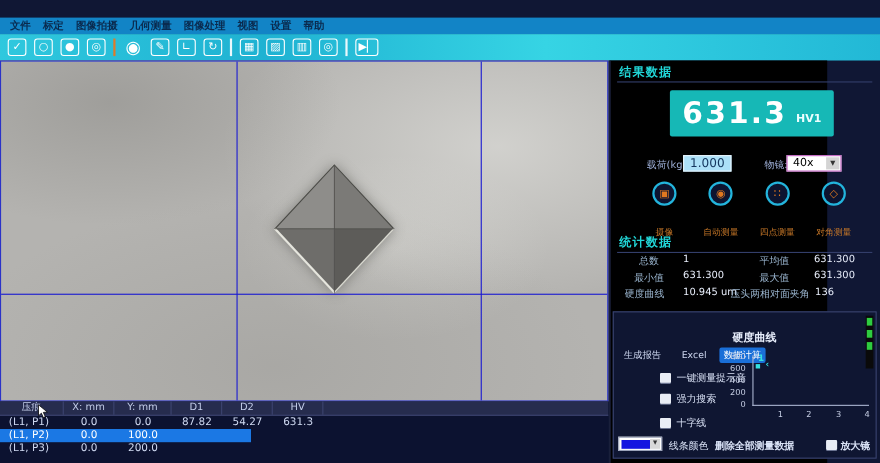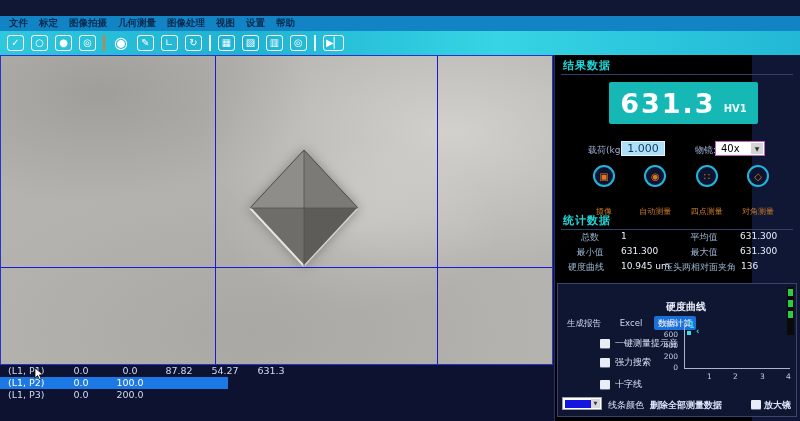--- a/index.html
+++ b/index.html
@@ -249,20 +249,29 @@
         <span class="vthumb" style="top:13px"></span>
         <span class="vthumb" style="top:24px"></span>
       </div>
     </div>
   </div>
 
   <div class="table-area">
     <svg class="cursor-svg" width="10" height="14" viewBox="0 0 10 14">
       <polygon points="1,1 1,11 3.6,8.6 5.4,12.6 7.2,11.8 5.4,7.9 9,7.6" fill="#fff" stroke="#000" stroke-width="0.7"></polygon>
     </svg>
+    <div class="thead">
+      <span class="th" style="width:58px">压痕</span>
+      <span class="th" style="width:46px">X: mm</span>
+      <span class="th" style="width:52px">Y: mm</span>
+      <span class="th" style="width:46px">D1</span>
+      <span class="th" style="width:46px">D2</span>
+      <span class="th" style="width:46px">HV</span>
+      <span class="th" style="flex:1;border-right:none"></span>
+    </div>
     <div class="trow">
       <span class="td first" style="width:58px">(L1, P1)</span>
       <span class="td" style="width:46px">0.0</span>
       <span class="td" style="width:52px">0.0</span>
       <span class="td" style="width:46px">87.82</span>
       <span class="td" style="width:46px">54.27</span>
       <span class="td" style="width:46px">631.3</span>
     </div>
     <div class="trow selected">
       <span class="td first" style="width:58px">(L1, P2)</span>

